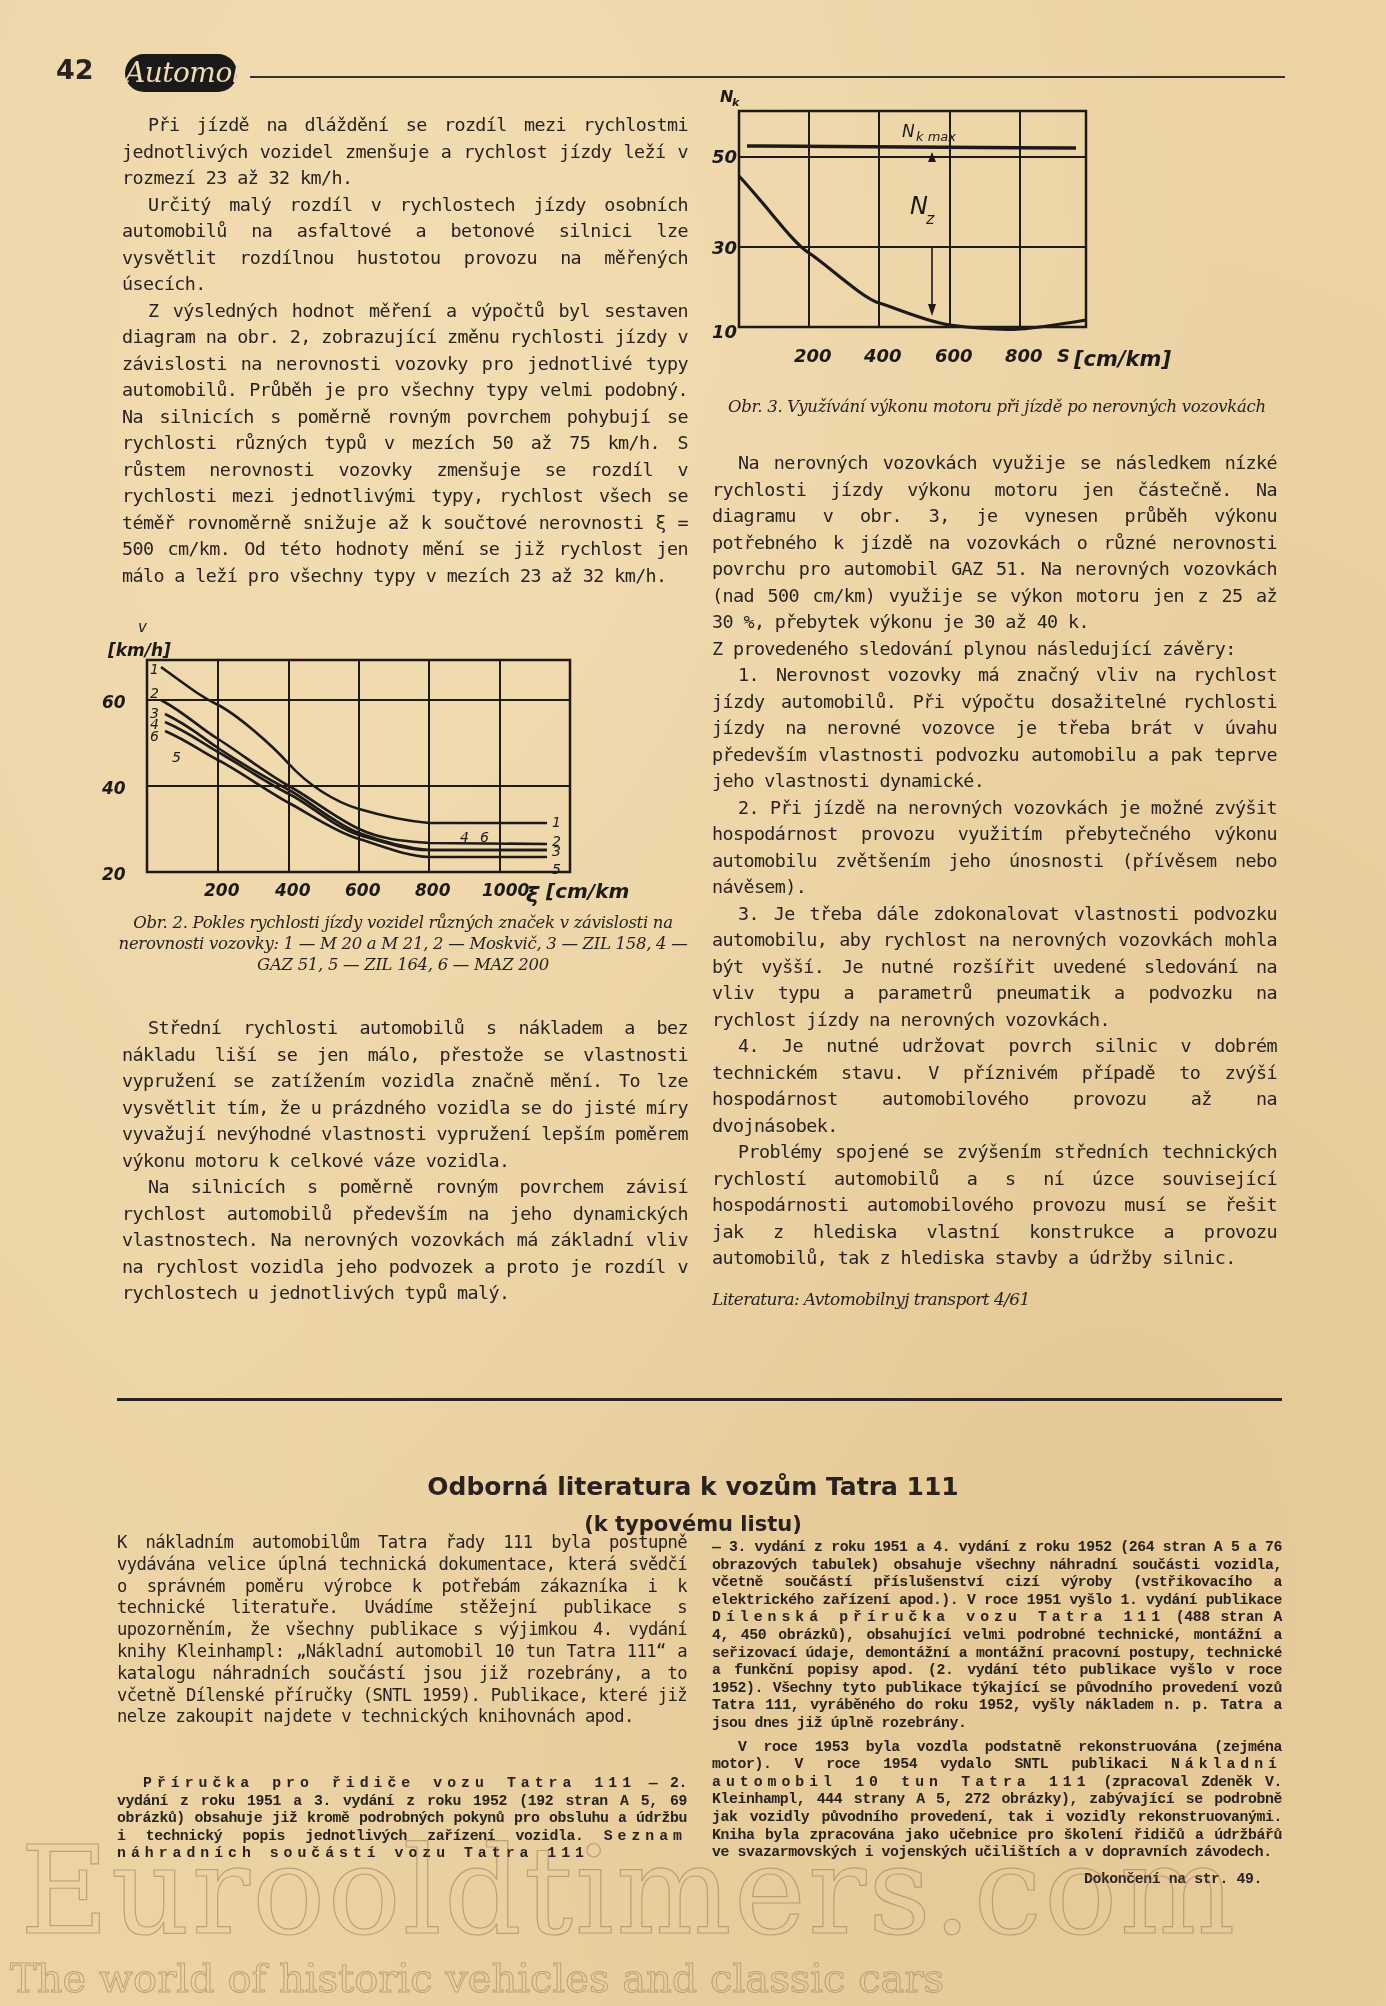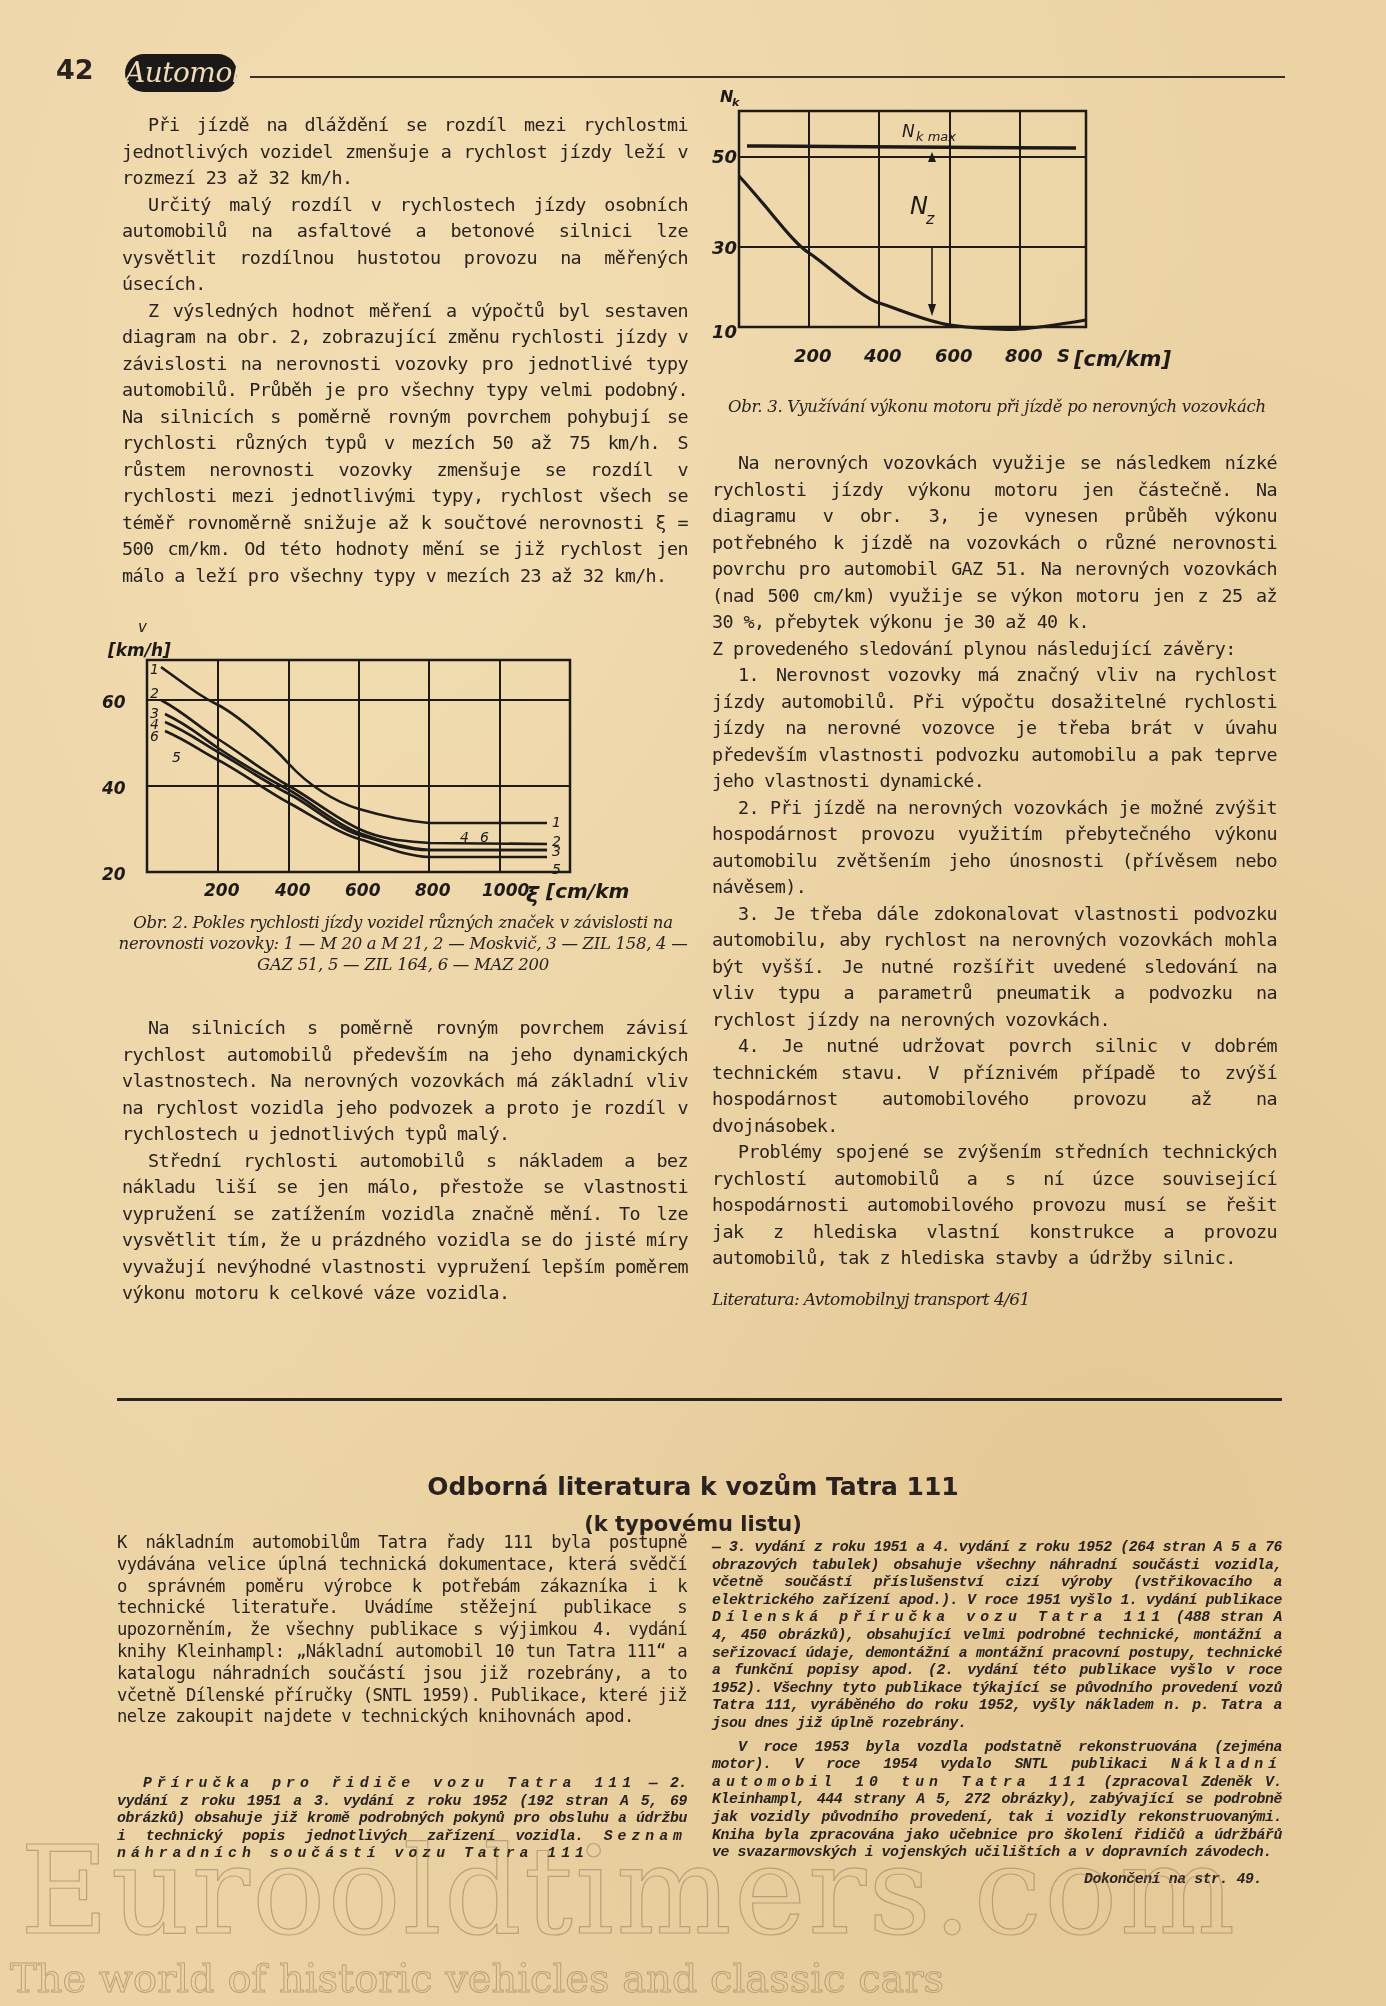--- a/index.html
+++ b/index.html
@@ -16,21 +16,21 @@
   .header-rule{left:250px;top:76px;width:1035px;height:0;border-top:2px solid #3a302a;}
   .col{font-family:"DejaVu Sans Mono","Liberation Mono",monospace;font-size:18.4px;line-height:26.5px;text-align:justify;letter-spacing:-0.6px;}
   .col p{margin:0;}
   .ind{text-indent:26px;}
   .caption{font-family:"DejaVu Serif",serif;font-style:italic;font-size:16.5px;line-height:21px;text-align:center;letter-spacing:-0.3px;}
   .lit{font-family:"DejaVu Serif",serif;font-style:italic;font-size:17px;}
   .rule2{left:117px;top:1398px;width:1165px;border-top:3px solid #2a2220;}
   .title{left:0;width:1386px;text-align:center;font-family:"DejaVu Sans",sans-serif;font-weight:bold;margin-top:35px;}
   .small{font-family:"Liberation Mono","DejaVu Sans Mono",monospace;font-size:14.8px;line-height:17.6px;text-align:justify;letter-spacing:-0.4px;}
   .small p{margin:0;}
-  .bold{font-weight:bold;font-style:italic;}
+  .bold{font-weight:bold;}
   .sp{letter-spacing:5px;}
   .wm1{left:20px;top:1820px;font-family:"DejaVu Serif",serif;font-size:122px;color:transparent;
     -webkit-text-stroke:1.2px rgba(150,120,90,.55);letter-spacing:2px;white-space:nowrap;}
   .wm2{left:10px;top:1955px;font-family:"DejaVu Serif",serif;font-size:40px;color:transparent;
     -webkit-text-stroke:1px rgba(150,120,90,.55);white-space:nowrap;}
   svg text{font-family:"DejaVu Sans",sans-serif;font-style:italic;fill:#1e1a18;}
 </style>
 </head>
 <body>
 
@@ -93,22 +93,22 @@
     <text x="452" y="238">3</text>
     <text x="452" y="256">5</text>
     <text x="360" y="224">4</text>
     <text x="380" y="224">6</text>
   </g>
 </svg>
 
 <div class="abs caption" style="left:118px;top:912px;width:570px;">Obr. 2. Pokles rychlosti jízdy vozidel různých značek v závislosti na nerovnosti vozovky: 1 — M 20 a M 21, 2 — Moskvič, 3 — ZIL 158, 4 — GAZ 51, 5 — ZIL 164, 6 — MAZ 200</div>
 
 <div class="abs col" style="left:122px;top:1015px;width:566px;">
+  <p class="ind">Střední rychlosti automobilů s nákladem a bez nákladu liší se jen málo, přestože se vlastnosti vypružení se zatížením vozidla značně mění. To lze vysvětlit tím, že u prázdného vozidla se do jisté míry vyvažují nevýhodné vlastnosti vypružení lepším poměrem výkonu motoru k celkové váze vozidla.</p>
   <p class="ind">Na silnicích s poměrně rovným povrchem závisí rychlost automobilů především na jeho dynamických vlastnostech. Na nerovných vozovkách má základní vliv na rychlost vozidla jeho podvozek a proto je rozdíl v rychlostech u jednotlivých typů malý.</p>
-  <p class="ind">Střední rychlosti automobilů s nákladem a bez nákladu liší se jen málo, přestože se vlastnosti vypružení se zatížením vozidla značně mění. To lze vysvětlit tím, že u prázdného vozidla se do jisté míry vyvažují nevýhodné vlastnosti vypružení lepším poměrem výkonu motoru k celkové váze vozidla.</p>
 </div>
 
 <svg class="abs" style="left:712px;top:82px;" width="590" height="300" viewBox="0 0 590 300">
   <text x="8" y="20" font-size="16" font-weight="bold">N</text>
   <text x="20" y="24" font-size="11" font-weight="bold">k</text>
 
   <rect x="27" y="29" width="347" height="216" fill="none" stroke="#1e1a18" stroke-width="2.5"></rect>
   <g stroke="#1e1a18" stroke-width="2">
     <line x1="97" y1="29" x2="97" y2="245"></line>
     <line x1="167" y1="29" x2="167" y2="245"></line>

